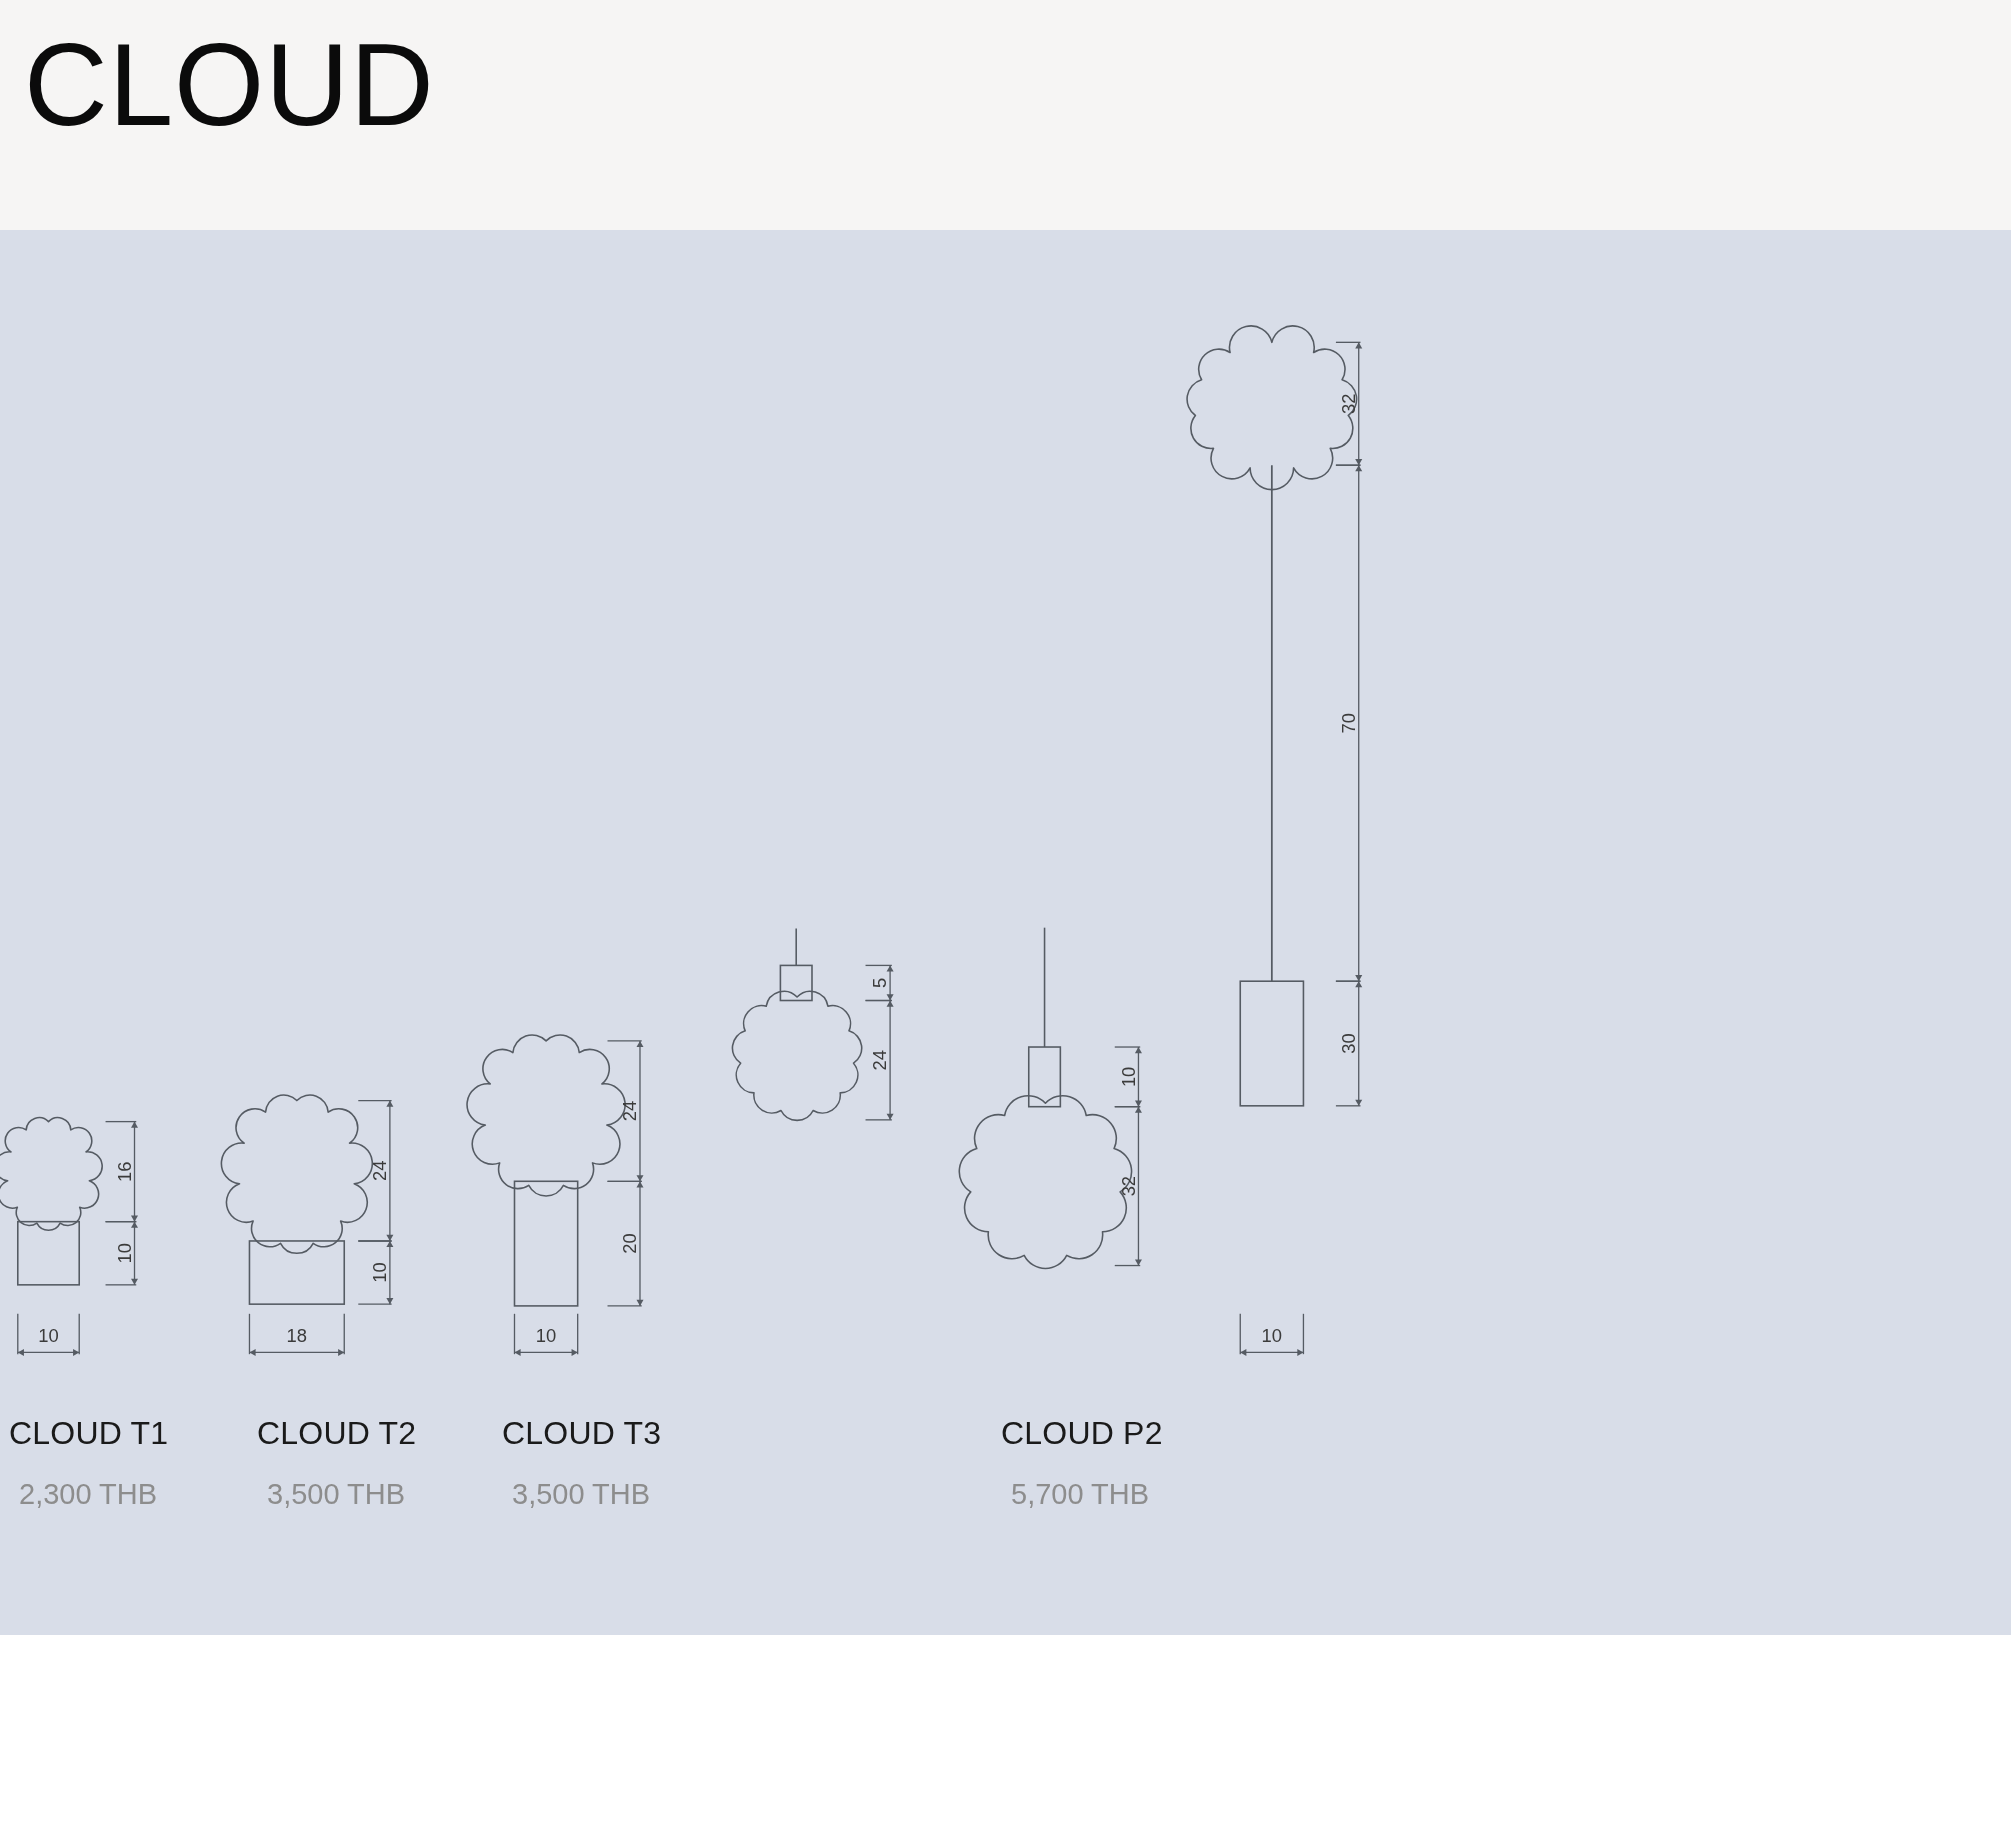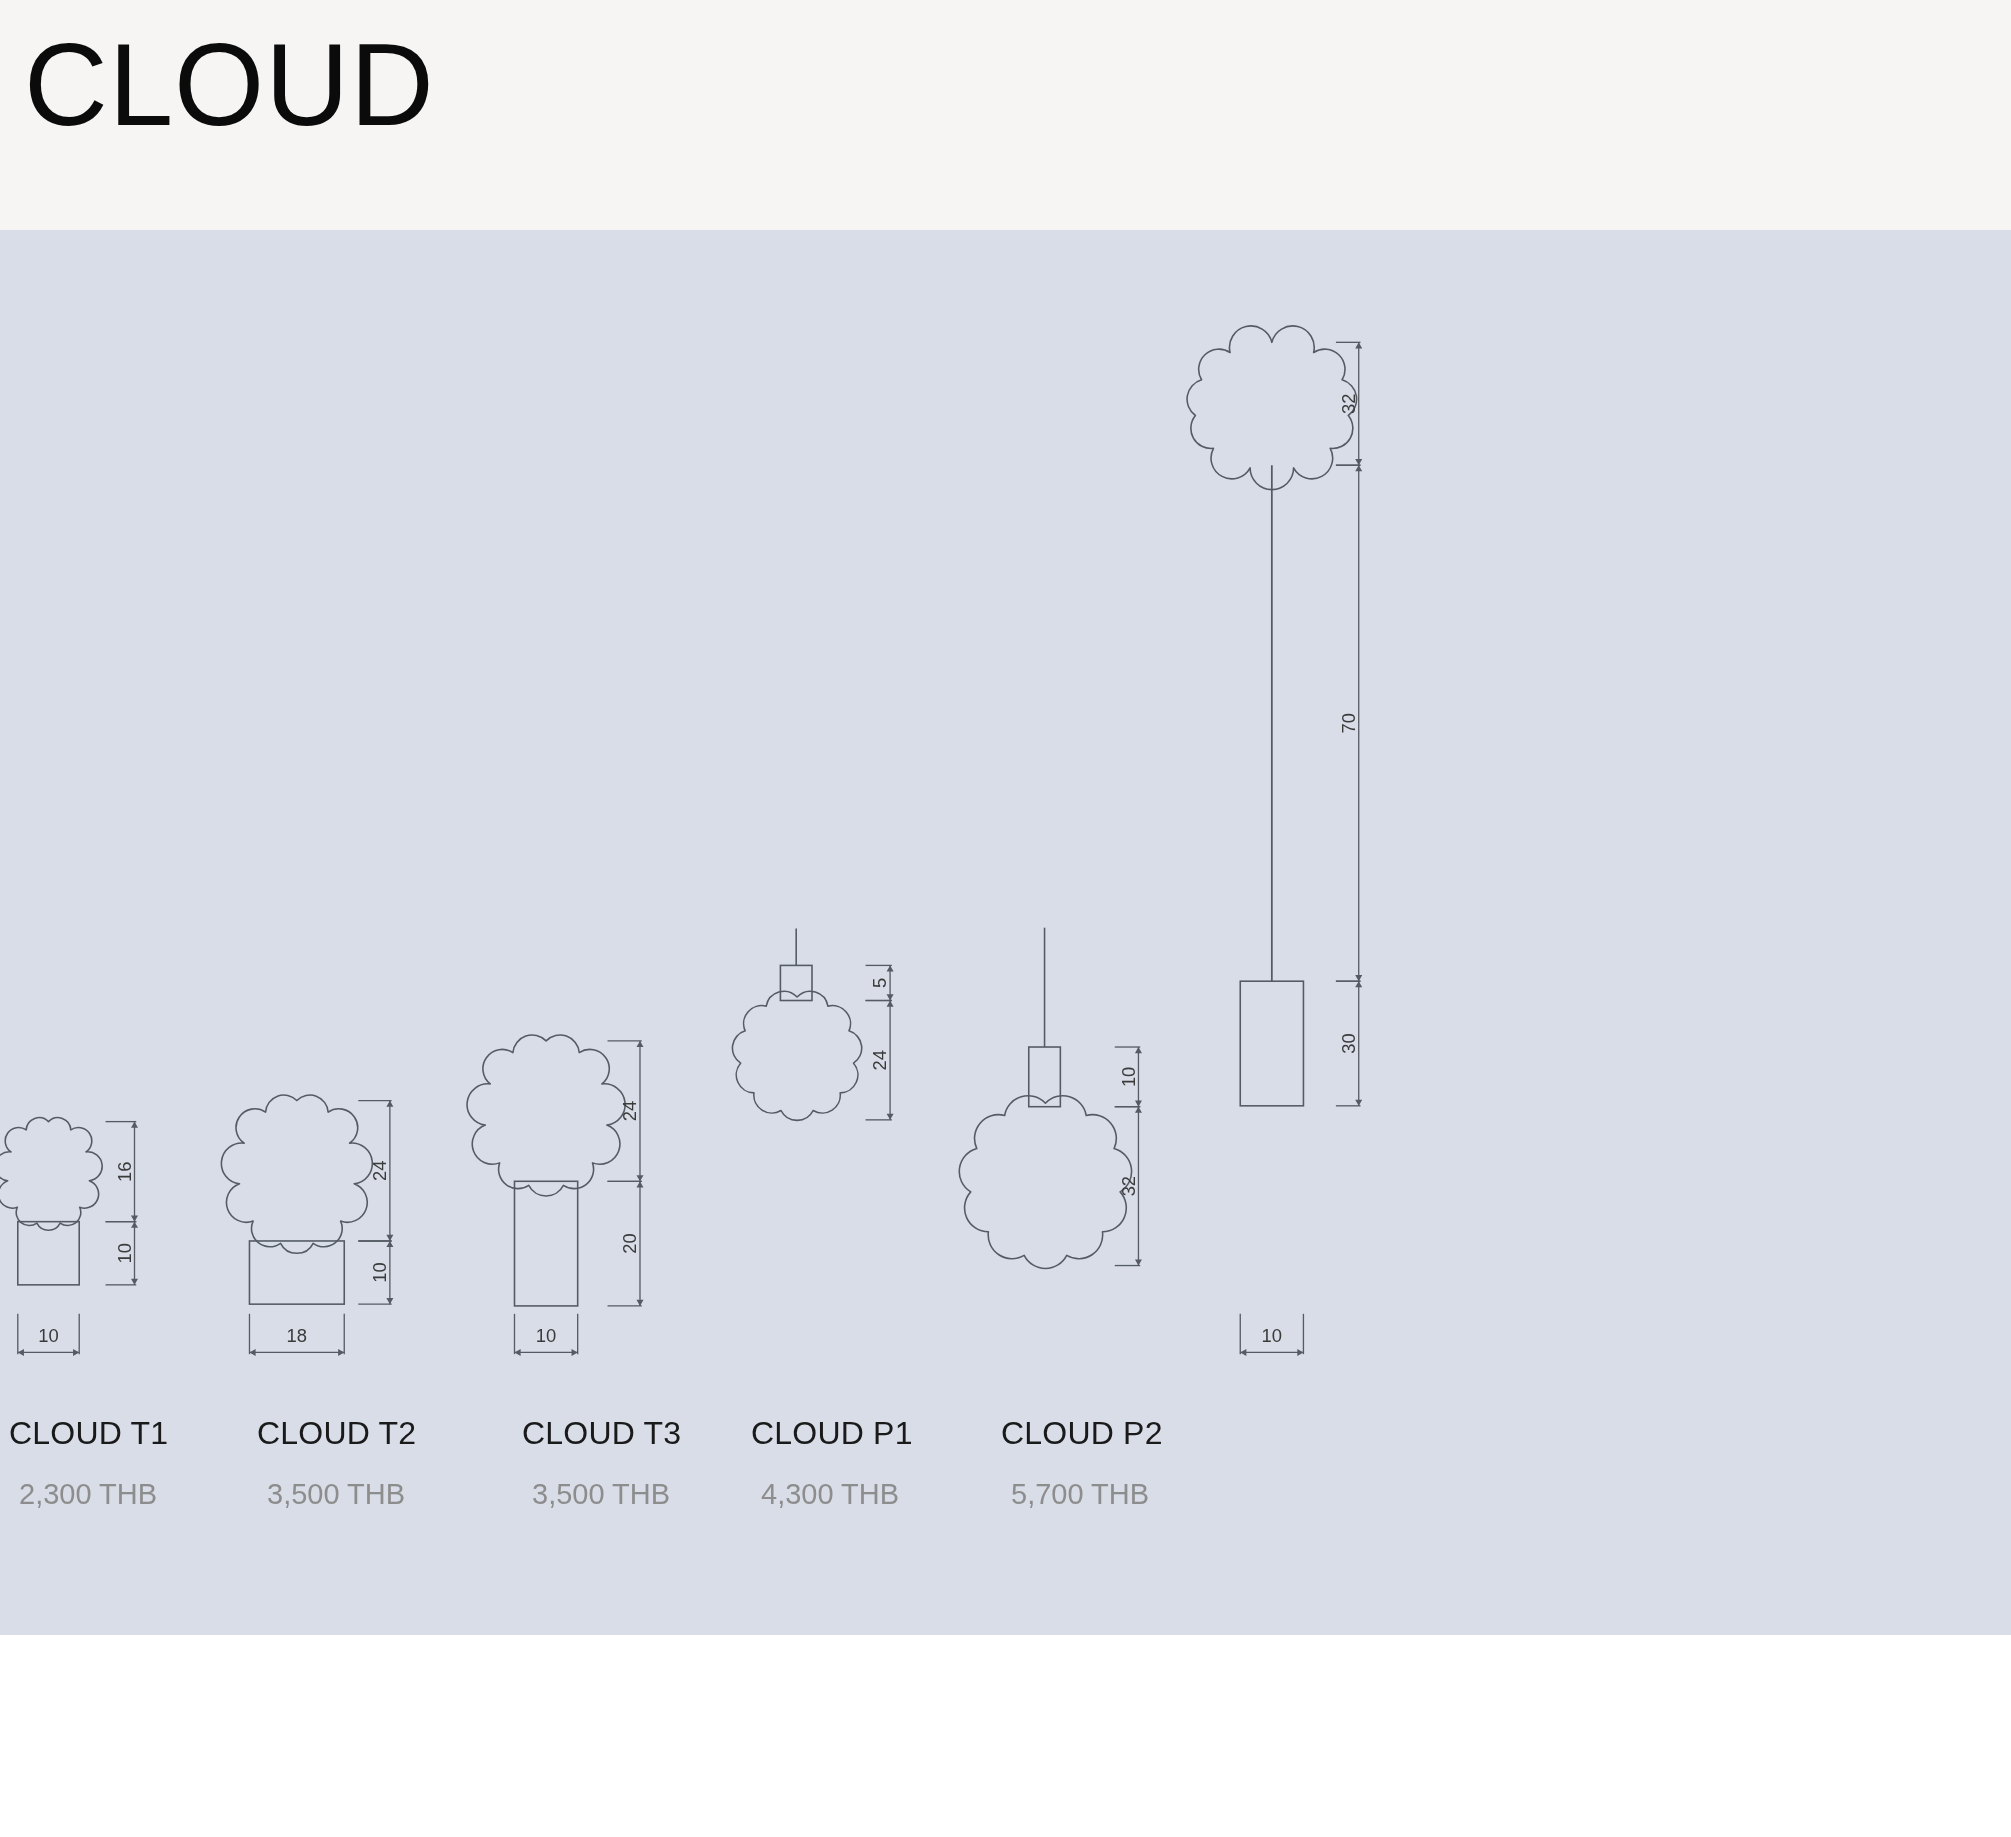--- a/index.html
+++ b/index.html
@@ -193,29 +193,25 @@
     <div class="col" style="left:0px;">
       <div class="prod-name">CLOUD T1</div>
       <div class="prod-price">2,300 THB</div>
     </div>
 
     <div class="col" style="left:248px;">
       <div class="prod-name">CLOUD T2</div>
       <div class="prod-price">3,500 THB</div>
     </div>
 
-    <div class="col" style="left:513px;">
+    <div class="col" style="left:493px;">
       <div class="prod-name">CLOUD T3</div>
       <div class="prod-price">3,500 THB</div>
     </div>
 
-    <div class="col" style="left:742px;">
-      <div class="prod-name">CLOUD P1</div>
-      <div class="prod-price">4,300 THB</div>
-    </div>
 
     <div class="col" style="left:992px;">
       <div class="prod-name">CLOUD P2</div>
       <div class="prod-price">5,700 THB</div>
     </div>
 
 
   </div>
 
   <div class="footer">

